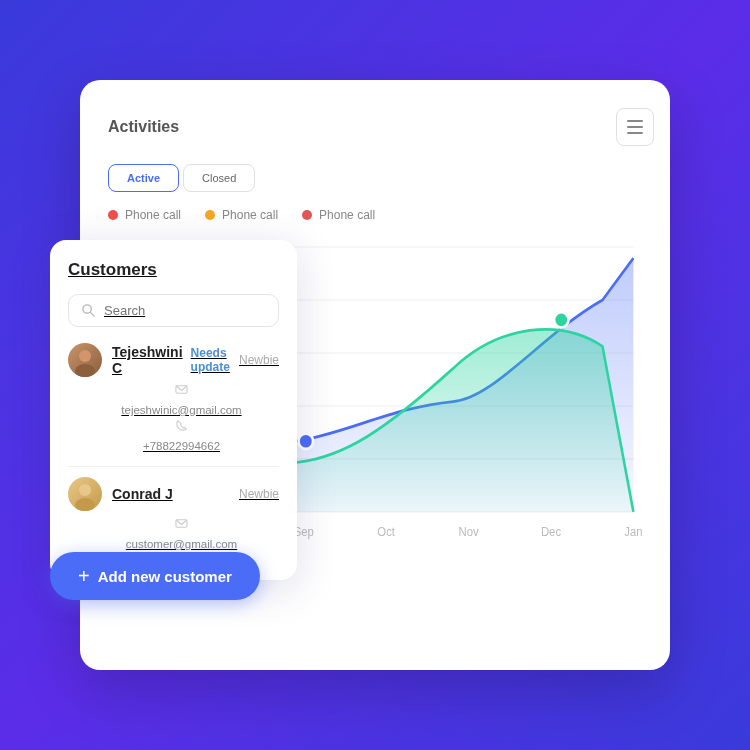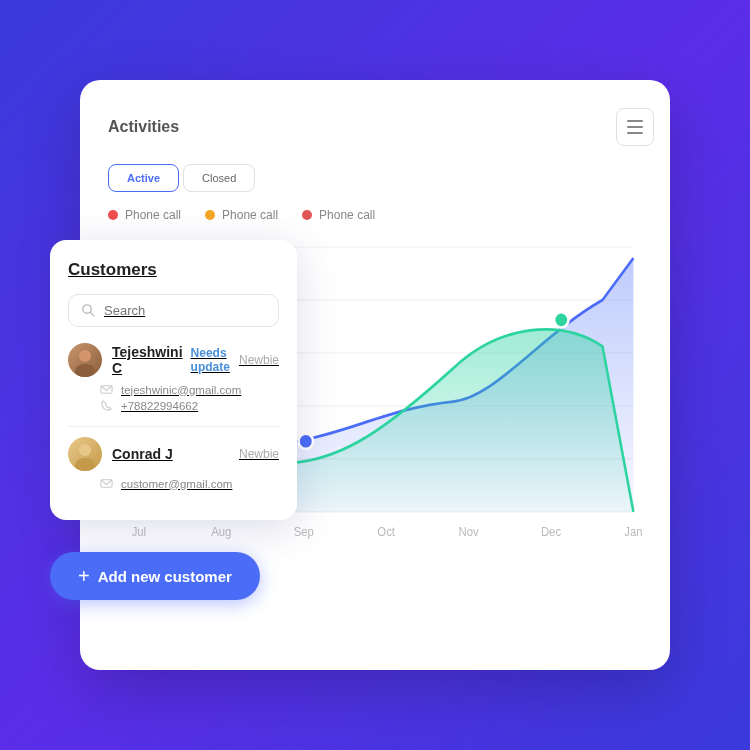--- a/index.html
+++ b/index.html
@@ -204,22 +204,23 @@
       color: #aaa;
       font-weight: 500;
       margin-left: auto;
     }
     .customer-detail {
       display: flex;
       align-items: center;
       gap: 8px;
       font-size: 11.5px;
       color: #888;
-      margin-left: 32px;
+      margin-left: 16px;
       margin-bottom: 3px;
+      flex-direction: column;
     }
     .detail-icon {
       width: 13px;
       height: 13px;
       flex-shrink: 0;
       color: #bbb;
     }
 
     .divider {
       height: 1px;

